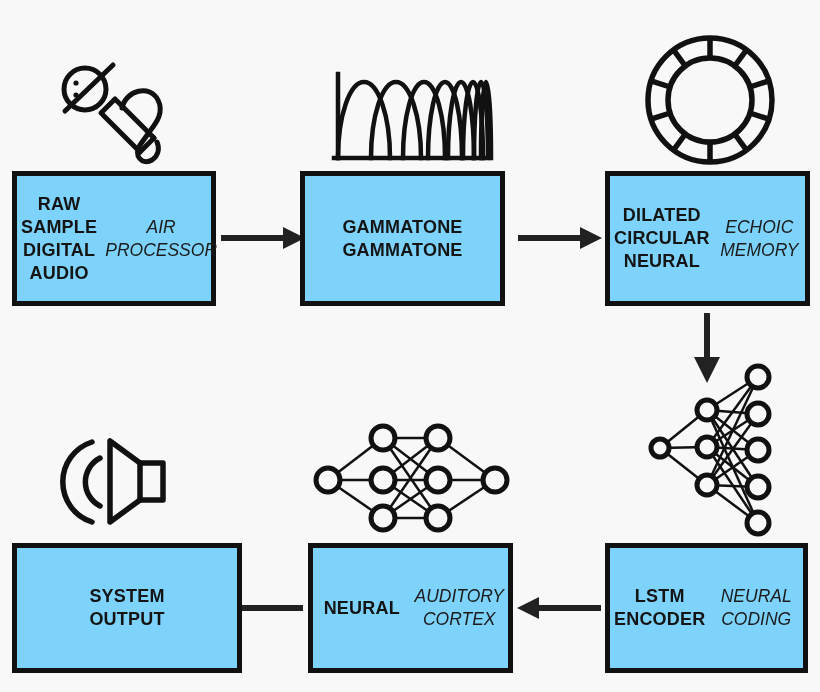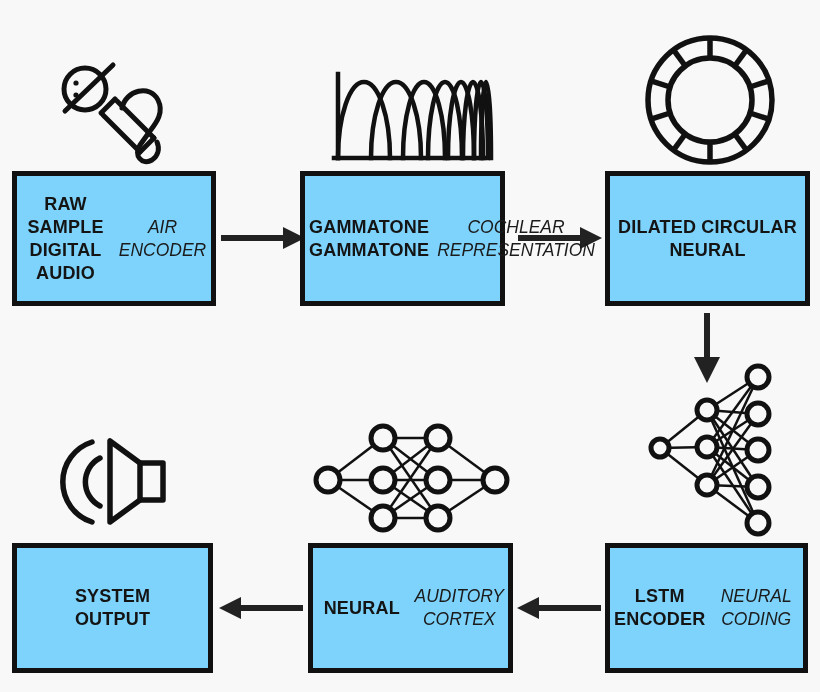--- a/index.html
+++ b/index.html
@@ -22,21 +22,21 @@
   .title span{display:block;text-align:center;font-weight:700;font-size:18px;line-height:23px;letter-spacing:.2px;}
   .subtitle span{display:block;text-align:center;font-style:italic;font-size:17.5px;line-height:23px;color:#1b1b1b;}
   .divider{
     flex:none;height:5px;
     background:repeating-linear-gradient(90deg,#111 0,#111 9px,transparent 9px,transparent 15px);
   }
   
   .b-raw   {left:12px; top:171px; width:204px; height:135px;}
   .b-gamma {left:300px;top:171px; width:205px; height:135px;}
   .b-buf   {left:605px;top:171px; width:205px; height:135px;}
-  .b-sys   {left:12px; top:543px; width:201px; height:130px;}
+  .b-sys   {left:12px; top:543px; width:230px; height:130px;}
   .b-proc  {left:308px;top:543px; width:205px; height:130px;}
   .b-lstm  {left:605px;top:543px; width:203px; height:130px;}
   .abs{position:absolute;}
   svg{display:block;overflow:visible;}
   .ink-stroke{stroke:#111;fill:none;}
 </style>
 </head>
 <body>
 
 <div class="stage">
@@ -203,42 +203,42 @@
     </svg>
   </div>
 
   <div class="box b-raw">
     <div class="half title">
       <span>RAW SAMPLE</span>
       <span>DIGITAL AUDIO</span>
     </div>
     <div class="divider"></div>
     <div class="half subtitle">
-      <span>AIR ENCODER</span>
+      <span>AIR PROCESSOR</span>
     </div>
   </div>
 
   <div class="box b-gamma">
     <div class="half title">
       <span>GAMMATONE</span>
       <span>GAMMATONE</span>
     </div>
     <div class="divider"></div>
-    <div class="half subtitle">
-      <span>COCHLEAR</span>
-      <span>REPRESENTATION</span>
-    </div>
   </div>
 
   <div class="box b-buf">
     <div class="half title">
       <span>DILATED CIRCULAR</span>
       <span>NEURAL</span>
     </div>
     <div class="divider"></div>
+    <div class="half subtitle">
+      <span>ECHOIC</span>
+      <span>MEMORY</span>
+    </div>
   </div>
 
   <div class="box b-sys">
     <div class="half title">
       <span>SYSTEM</span>
       <span>OUTPUT</span>
     </div>
   </div>
 
   <div class="box b-proc">

